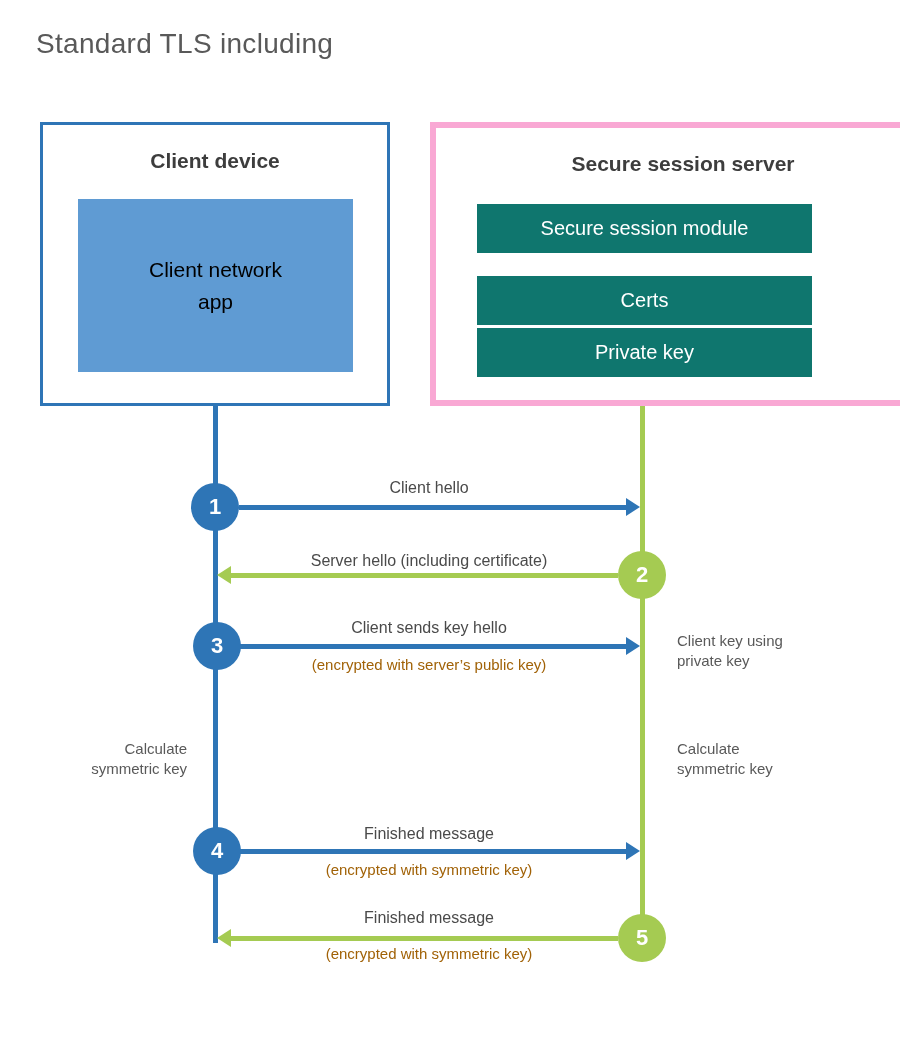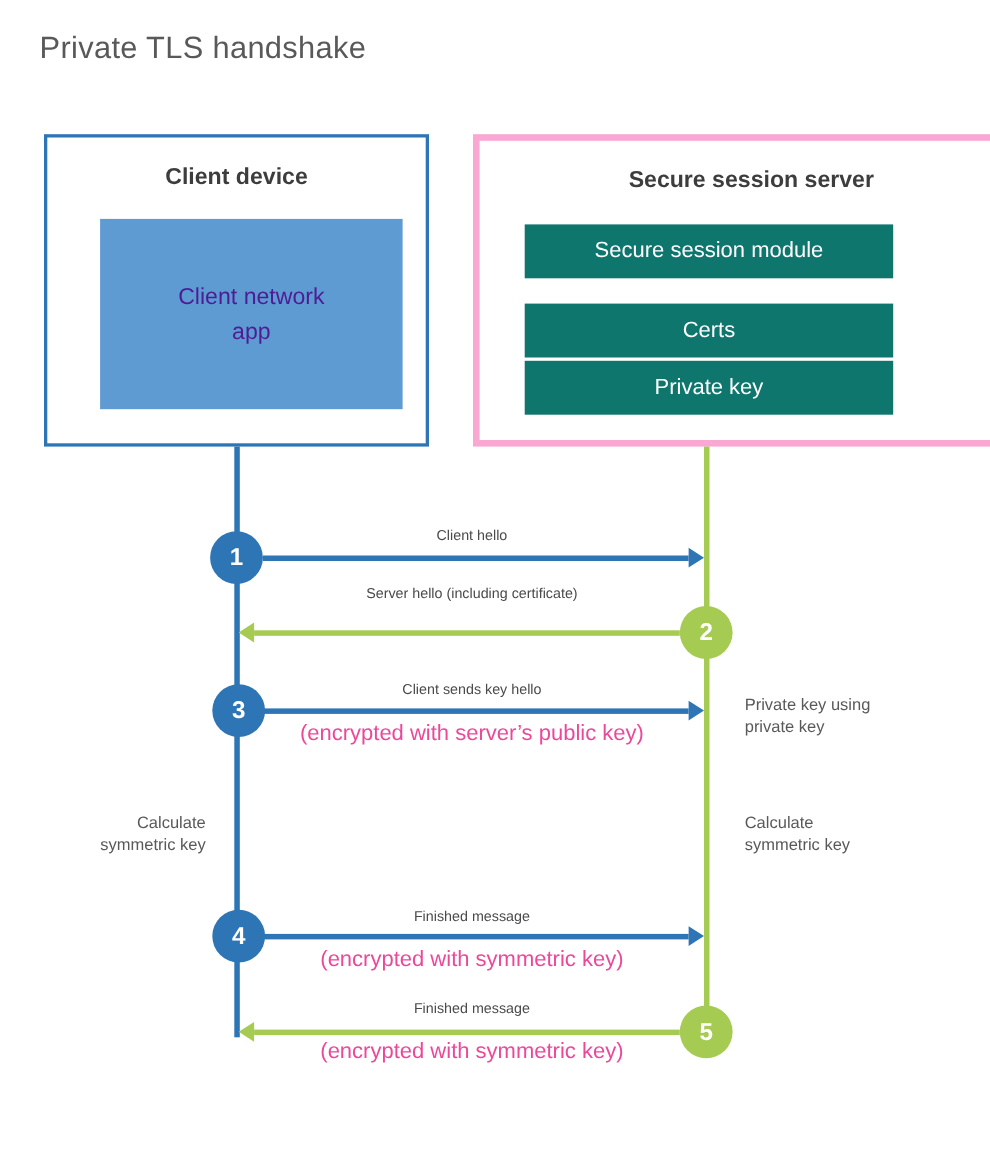--- a/index.html
+++ b/index.html
@@ -13,22 +13,22 @@
   }
   
   .actor-box{position:absolute;top:122px;height:284px;background:#fff;box-sizing:border-box;}
   .actor-box.client{left:40px;width:350px;border:3px solid #2e75b6;}
   .actor-box.server{left:430px;width:506px;border:6px solid #f9a8d4;}
   .box-title{
     position:absolute;top:24px;left:0;right:0;text-align:center;
     font-weight:700;font-size:21px;color:#3d3d3d;
   }
   .app-box{
-    position:absolute;left:48px;top:74px;width:275px;height:173px;background:#5f9bd3;
-    color:#4c1d95;font-size:21px;display:flex;align-items:center;justify-content:center;
+    position:absolute;left:35px;top:74px;width:275px;height:173px;background:#5f9bd3;
+    color:#000000;font-size:21px;display:flex;align-items:center;justify-content:center;
     text-align:center;white-space:pre-line;line-height:1.5;
   }
   .module-bar{
     position:absolute;left:41px;width:335px;height:49px;background:#0f766e;
     color:#fff;font-size:20px;display:flex;align-items:center;justify-content:center;
   }
   .bar1{top:76px}.bar2{top:148px}.bar3{top:200px}
   
   .vline{position:absolute;width:5px;}
   .vline.blue{left:213px;top:406px;height:537px;background:#2e75b6;}
@@ -51,36 +51,36 @@
   .shaft.green{background:#a5cb52;}
   .head{position:absolute;width:0;height:0;border-top:9px solid transparent;border-bottom:9px solid transparent;}
   .head.right{border-left:14px solid #2e75b6;}
   .head.left{border-right:14px solid #a5cb52;}
   .sh1{left:239px;top:505px;width:387px}.hd1{left:626px;top:498px}
   .sh2{left:231px;top:573px;width:387px}.hd2{left:217px;top:566px}
   .sh3{left:240px;top:644px;width:386px}.hd3{left:626px;top:637px}
   .sh4{left:240px;top:849px;width:386px}.hd4{left:626px;top:842px}
   .sh5{left:231px;top:936px;width:387px}.hd5{left:217px;top:929px}
   
-  .msg{position:absolute;left:229px;width:400px;text-align:center;font-size:13px;color:#4a4a4a;}
-  .m1{top:479px}.m2{top:532px}.m3{top:619px}.m4{top:825px}.m5{top:909px}
-  .sub{position:absolute;left:229px;width:400px;text-align:center;font-size:20px;color:#ec4899;}
+  .msg{position:absolute;left:229px;width:400px;text-align:center;font-size:16px;color:#4a4a4a;}
+  .m1{top:479px}.m2{top:552px}.m3{top:619px}.m4{top:825px}.m5{top:909px}
+  .sub{position:absolute;left:229px;width:400px;text-align:center;font-size:15px;color:#a16207;}
   .s3{top:656px}.s4{top:861px}.s5{top:945px}
   
   .ann{position:absolute;font-size:15px;color:#595959;line-height:20px;white-space:pre-line;}
   .ann-decrypt{left:677px;top:631px;width:160px;}
   .ann-calc-right{left:677px;top:739px;width:160px;}
   .ann-calc-left{left:57px;top:739px;width:130px;text-align:right;}
 </style>
 </head>
 <body>
 
 <div class="stage">
 
-  <div class="page-title">Private TLS handshake</div>
+  <div class="page-title">Standard TLS including</div>
 
   <div class="actor-box client">
     <div class="box-title">Client device</div>
     <div class="app-box">Client network
 app</div>
   </div>
 
   <div class="actor-box server">
     <div class="box-title">Secure session server</div>
     <div class="module-bar bar1">Secure session module</div>
@@ -110,20 +110,20 @@
 
   <div class="msg m1">Client hello</div>
   <div class="msg m2">Server hello (including certificate)</div>
   <div class="msg m3">Client sends key hello</div>
   <div class="sub s3">(encrypted with server’s public key)</div>
   <div class="msg m4">Finished message</div>
   <div class="sub s4">(encrypted with symmetric key)</div>
   <div class="msg m5">Finished message</div>
   <div class="sub s5">(encrypted with symmetric key)</div>
 
-  <div class="ann ann-decrypt">Private key using
+  <div class="ann ann-decrypt">Client key using
 private key</div>
   <div class="ann ann-calc-left">Calculate
 symmetric key</div>
   <div class="ann ann-calc-right">Calculate
 symmetric key</div>
 
 </div>
 
 </body></html>

